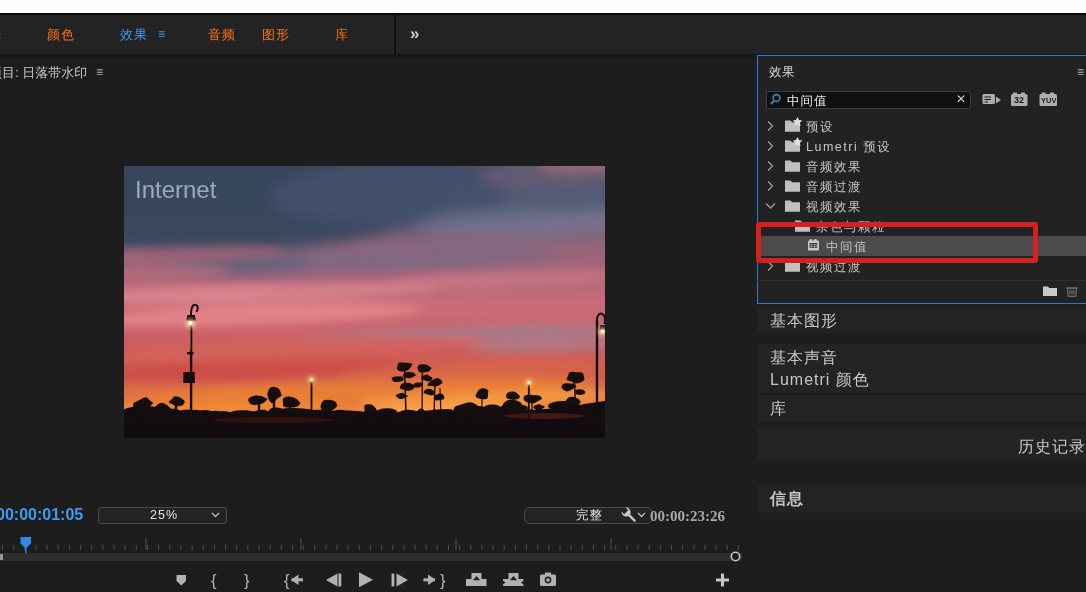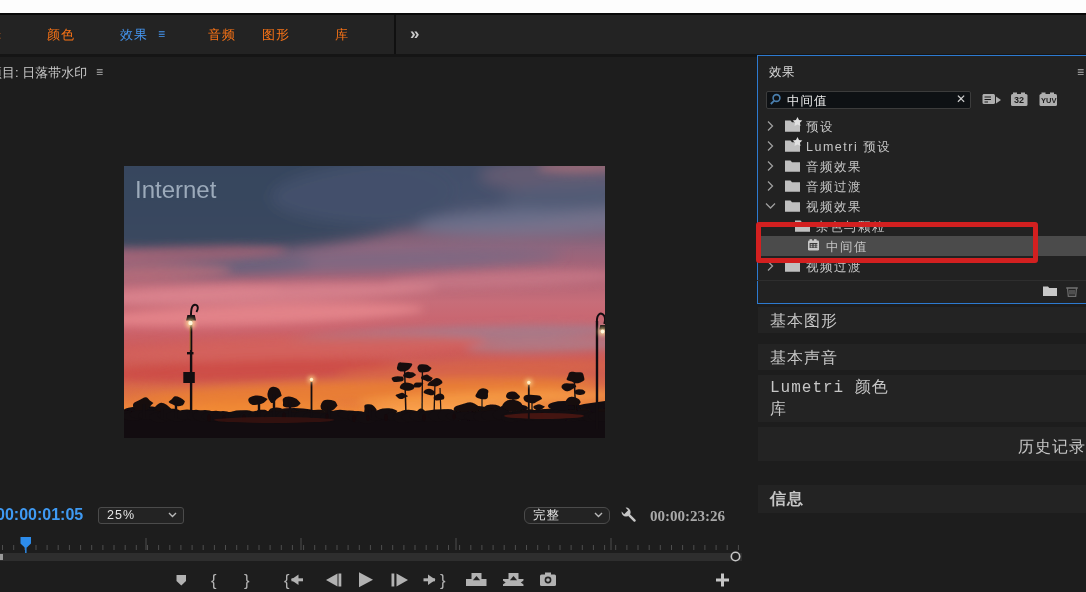--- a/index.html
+++ b/index.html
@@ -22,21 +22,21 @@
 #searchtxt{left:787px;top:93px;font-size:12.5px;color:#ececec;letter-spacing:1px;}
 #searchx{left:956px;top:92px;font-size:12px;color:#d0d0d0;}
 #selrow{left:757px;top:236px;width:329px;height:20px;background:#4b4b4b;}
 #fxline{left:758px;top:280px;width:328px;height:1px;background:#2e2e2e;}
 #redrect{left:756px;top:222px;width:272px;height:31px;border:5px solid #d32020;border-radius:3px;}
 .phead{position:absolute;left:758px;width:328px;height:27px;background:#232323;color:#c6c6c6;font-size:16px;line-height:27px;}
 .phead span{margin-left:12px;letter-spacing:1px;}
 
 #tcblue{left:-4px;top:506px;font-size:16px;font-weight:bold;color:#3f9af3;letter-spacing:0px;}
 #tcgray{left:650px;top:508px;font-size:15px;font-weight:bold;color:#a9a9a9;font-family:Liberation Serif, serif;}
-.dd{position:absolute;top:507px;height:15px;border:1px solid #4b4b4b;border-radius:3px;background:#232323;color:#e4e4e4;font-size:12.5px;line-height:15px;}
+.dd{position:absolute;top:507px;height:15px;border:1px solid #4b4b4b;border-radius:3px;background:#232323;color:#e4e4e4;font-size:12.5px;line-height:15px;padding-left:43px;}
 #dd1{left:98px;width:84px;}
 #dd2{left:524px;width:84px;border-radius:6px;}
 .ddtxt{margin-left:8px;letter-spacing:1px;}
 .ddchev{position:absolute;right:6px;top:4px;}
 </style>
 </head>
 <body>
 <div class="abs" id="whitebar"></div>
 <div class="abs" id="blackline"></div>
 <div class="abs" id="tabbar">
@@ -550,17 +550,17 @@
     <line x1="313" y1="202" x2="313" y2="206.5"></line>
     <line x1="315" y1="202" x2="315" y2="206.5"></line>
     <line x1="317" y1="202" x2="317" y2="206.5"></line>
   </g>
 </svg>
 <div class="abs" id="fxline"></div>
 <div class="abs" id="redrect"></div>
 
 <div class="abs phead" style="top:307px;height:26px;"><span>基本图形</span></div>
 <div class="abs phead" style="top:324px;height:26px;margin-top:20px;"><span>基本声音</span></div>
-<div class="abs phead" style="top:375px;height:27px;font-family:Liberation Mono, monospace;"><span>Lumetri 颜色</span></div>
+<div class="abs phead" style="top:366px;height:27px;"><span>Lumetri 颜色</span></div>
 <div class="abs phead" style="top:395px;height:27px;"><span>库</span></div>
 <div class="abs phead" style="top:427px;height:27px;text-decoration:underline;"><span>标记</span></div>
 <div class="abs phead" style="top:433px;height:28px;text-align:right;"><span>历史记录</span></div>
 <div class="abs phead" style="top:485px;height:28px;font-weight:bold;"><span>信息</span></div>
 
 </body></html>

